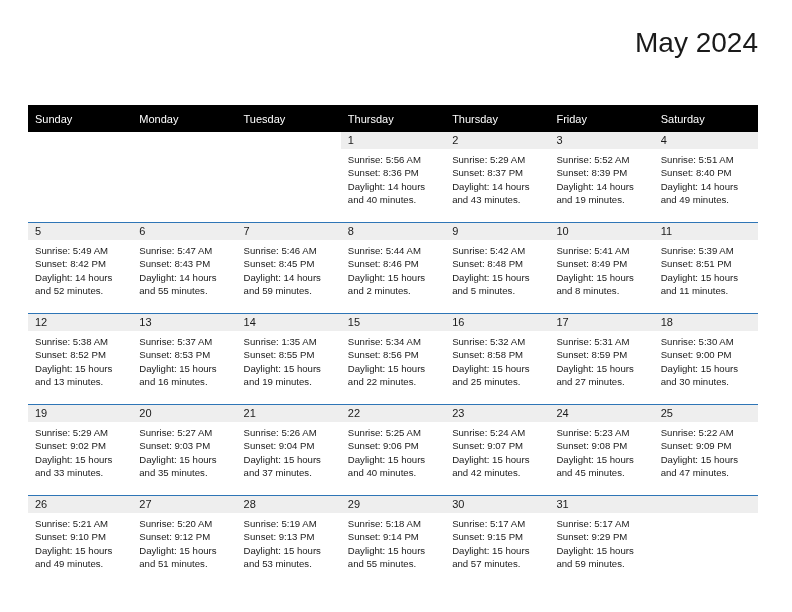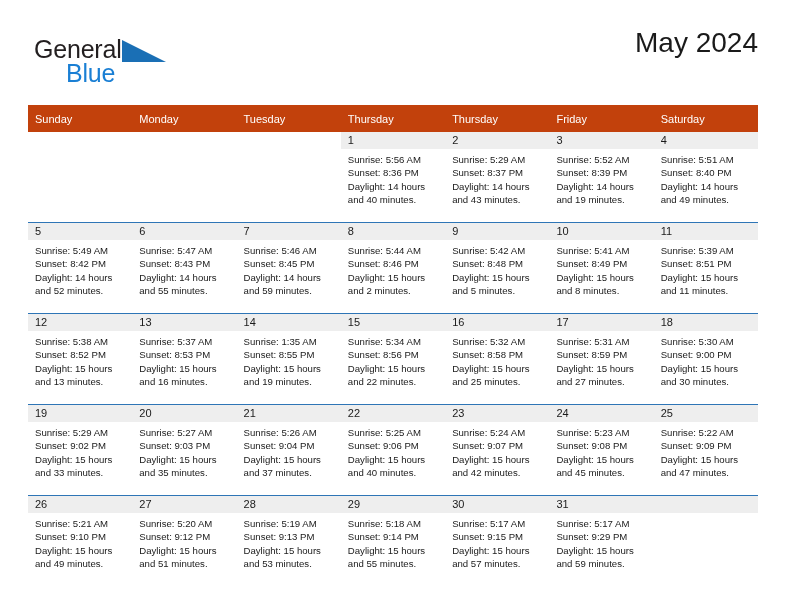--- a/index.html
+++ b/index.html
@@ -87,21 +87,21 @@
   
   .calendar {
     position: absolute;
     left: 28px;
     top: 105px;
     width: 730px;
     border-collapse: collapse;
     table-layout: fixed;
   }
   .calendar th {
-    background: #c2410c;
+    background: #000000;
     color: #ffffff;
     font-size: 11px;
     font-weight: normal;
     text-align: left;
     padding: 5px 0 5px 7px;
     height: 17px;
     border: none;
   }
   .calendar td {
     vertical-align: top;
@@ -149,28 +149,20 @@
     white-space: nowrap;
   }
 </style>
 </head>
 <body>
 
 <div class="page">
 
   <div class="top-bar">
 
-    <div class="brand">
-      <span class="brand-row1">
-        <span class="brand-general">General</span><span class="brand-tri"><svg width="44" height="22" viewBox="0 0 44 22">
-              <polygon points="0,0 44,22 0,22" fill="#1a6fb5"></polygon>
-            </svg></span>
-      </span>
-      <span class="brand-blue">Blue</span>
-    </div>
 
     <div class="title-block">
       <div class="cal-title">May 2024</div>
     </div>
 
   </div>
 
   <table class="calendar">
     <thead>
       <tr>

